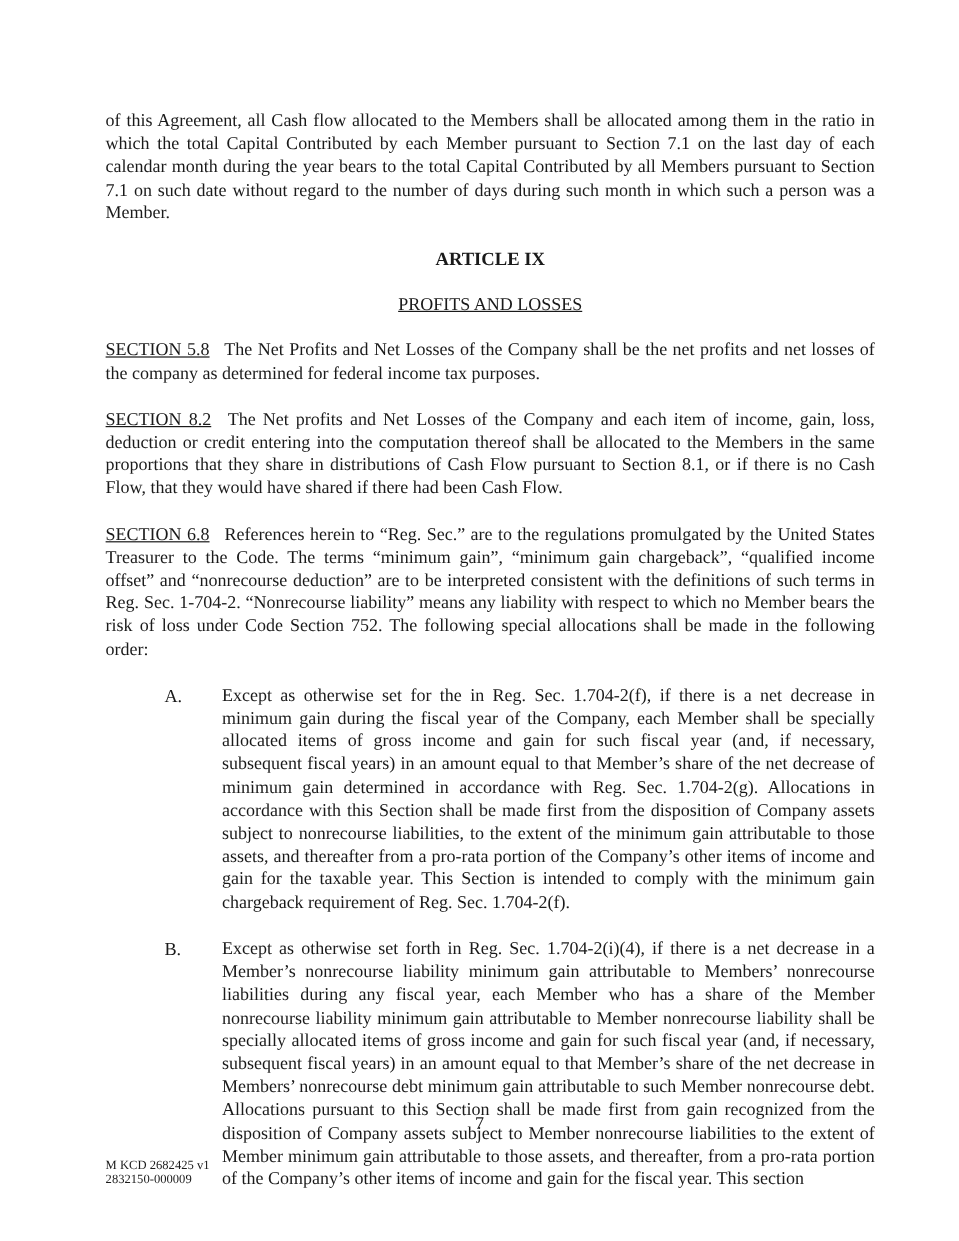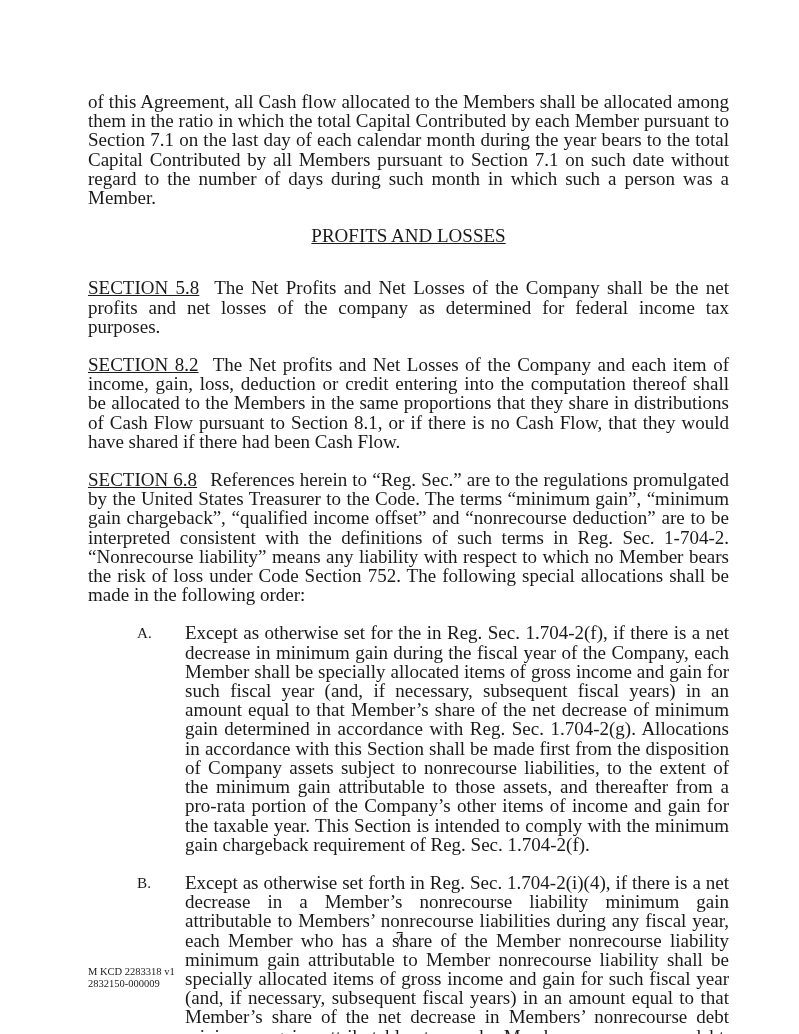--- a/index.html
+++ b/index.html
@@ -1,37 +1,38 @@
 <!DOCTYPE html>
 <html><head>
 <meta charset="utf-8">
 <style>
   html, body { margin: 0; padding: 0; background: #ffffff; }
   body { width: 799px; height: 1034px; position: relative; overflow: hidden;
          font-family: "Liberation Serif", "DejaVu Serif", serif; color: #1a1a1a; }
   .page { position: absolute; left: 88px; top: 92px; width: 641px; }
-  p { margin: 0; font-size: 19px; line-height: 19.2px; text-align: justify; }
+  p { margin: 0; font-size: 15px; line-height: 19.2px; text-align: justify; }
   .para { margin-bottom: 19px; }
   .sec { text-decoration: underline; margin-right: 8px; }
   .center { text-align: center; }
   .article { font-weight: bold; font-size: 15.5px; margin-bottom: 19px; }
   .item { display: flex; margin-bottom: 19px; padding-left: 49px; }
   .item .letter { width: 48px; flex: none; font-size: 15.2px; line-height: 19.2px; }
   .item .body { flex: 1; }
   .pagenum { position: absolute; left: 0; width: 799px; top: 929px; text-align: center; font-size: 15px; }
   .footer { position: absolute; left: 88px; top: 966px; font-size: 10.5px; line-height: 12px; }
 </style>
 </head>
 <body>
 
 <div class="page">
   <p class="para">of this Agreement, all Cash flow allocated to the Members shall be allocated among them in the ratio in which the total Capital Contributed by each Member pursuant to Section 7.1 on the last day of each calendar month during the year bears to the total Capital Contributed by all Members pursuant to Section 7.1 on such date without regard to the number of days during such month in which such a person was a Member.</p>
 
 
-  <p class="center" style="margin-bottom:33px;text-align:center;">
+  <p class="center article">ARTICLE IX</p>
+  <p class="center" style="margin-bottom:19px;text-align:center;">
     <span style="text-decoration:underline;">PROFITS AND LOSSES</span>
   </p>
 
   <p class="para">
     <span class="sec">SECTION 5.8</span>
     <span>The Net Profits and Net Losses of the Company shall be the net profits and net losses of the company as determined for federal income tax purposes.</span>
   </p>
 
   <p class="para">
     <span class="sec">SECTION 8.2</span>
@@ -50,15 +51,15 @@
 
   <div class="item">
     <span class="letter">B.</span>
     <p class="body">Except as otherwise set forth in Reg. Sec. 1.704-2(i)(4), if there is a net decrease in a Member’s nonrecourse liability minimum gain attributable to Members’ nonrecourse liabilities during any fiscal year, each Member who has a share of the Member nonrecourse liability minimum gain attributable to Member nonrecourse liability shall be specially allocated items of gross income and gain for such fiscal year (and, if necessary, subsequent fiscal years) in an amount equal to that Member’s share of the net decrease in Members’ nonrecourse debt minimum gain attributable to such Member nonrecourse debt.  Allocations pursuant to this Section shall be made first from gain recognized from the disposition of Company assets subject to Member nonrecourse liabilities to the extent of Member minimum gain attributable to those assets, and thereafter, from a pro-rata portion of the Company’s other items of income and gain for the fiscal year.  This section</p>
   </div>
 </div>
 
 <div class="pagenum">7</div>
 
 <div class="footer">
-  <div>M KCD 2283318 v1</div>
+  <div>M KCD 2682425 v1</div>
   <div>2832150-000009</div>
 </div>
 
 </body></html>

